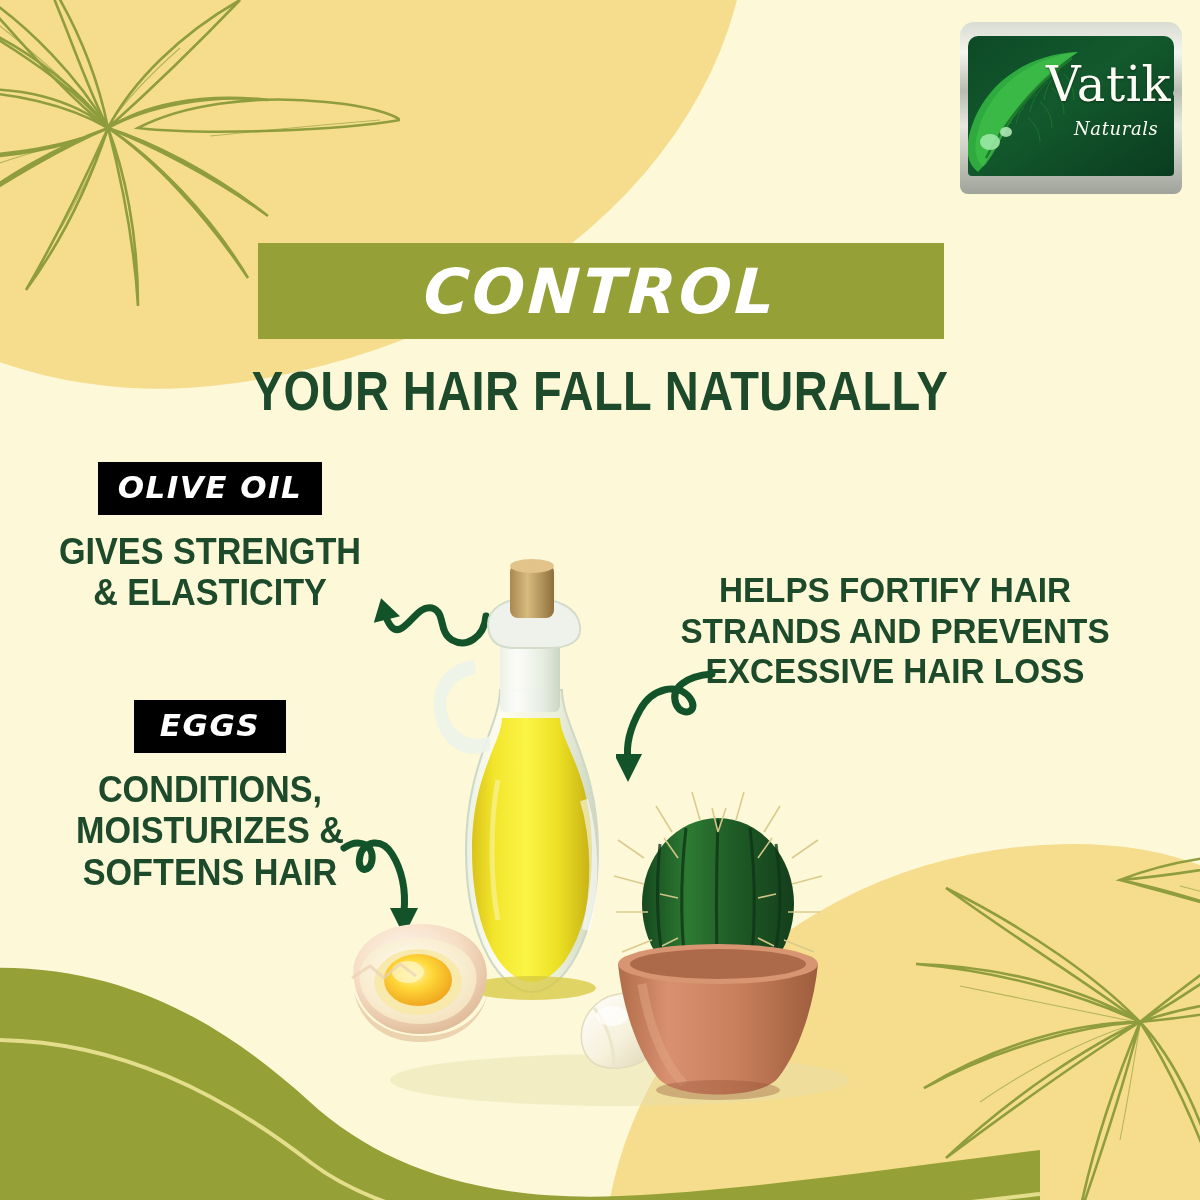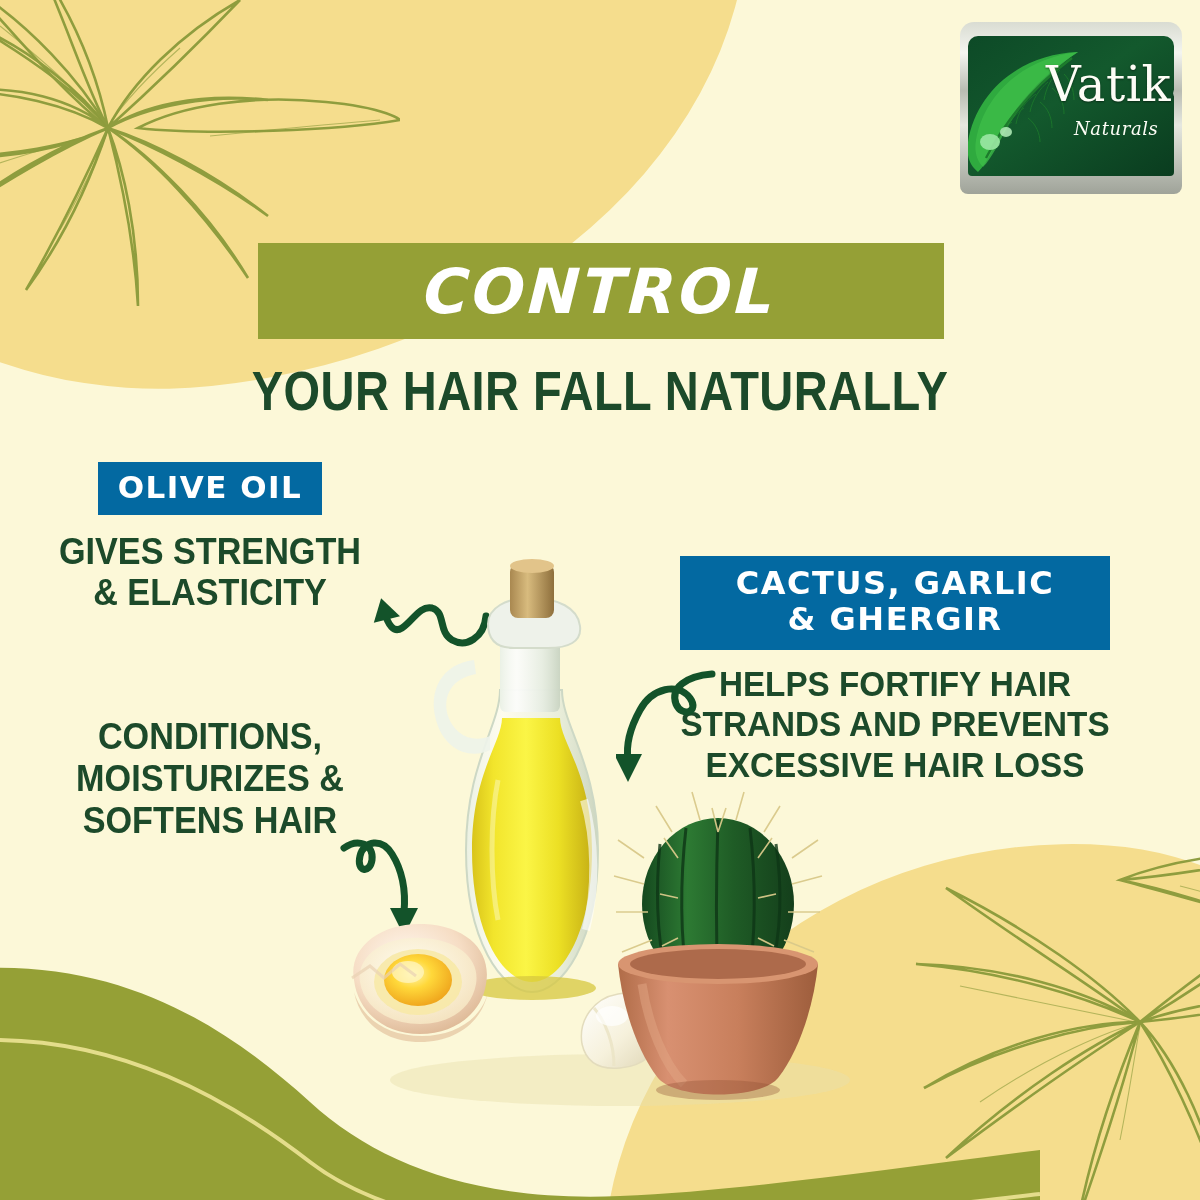--- a/index.html
+++ b/index.html
@@ -93,24 +93,24 @@
     font-family:"Liberation Sans", sans-serif;
     font-weight:bold;
     font-size:56px;letter-spacing:.5px;
     transform:scaleX(.84);
   }
 
   
   .feat{position:absolute;}
   .feat .badge{
     display:inline-block;
-    background:#0369a1;
+    background:#000000;
     color:#ffffff;
     font-family:"DejaVu Sans", sans-serif;
-    font-weight:bold;
+    font-weight:bold;font-style:italic;
     letter-spacing:1.5px;
     padding:8px 20px 10px 20px;
     line-height:1.12;
   }
   .feat .desc{
     color:#1c4a2a;
     font-family:"Liberation Sans", sans-serif;
     font-weight:bold;
     line-height:1.16;
   }
@@ -224,32 +224,29 @@
 
   <div class="feat" id="feat-olive">
     <div class="badge">OLIVE OIL</div>
     <div class="desc">
       <div>GIVES STRENGTH</div>
       <div>&amp; ELASTICITY</div>
     </div>
   </div>
 
   <div class="feat" id="feat-eggs">
+    <div class="badge">EGGS</div>
     <div class="desc">
       <div>CONDITIONS,</div>
       <div>MOISTURIZES &amp;</div>
       <div>SOFTENS HAIR</div>
     </div>
   </div>
 
   <div class="feat" id="feat-cactus">
-    <div class="badge">
-      <div>CACTUS, GARLIC</div>
-      <div>&amp; GHERGIR</div>
-    </div>
     <div class="desc">
       <div>HELPS FORTIFY HAIR</div>
       <div>STRANDS AND PREVENTS</div>
       <div>EXCESSIVE HAIR LOSS</div>
     </div>
   </div>
 
   <svg class="arrow" id="arrow-olive" viewBox="0 0 130 86">
     <g fill="none" stroke="#13532a" stroke-width="7" stroke-linecap="round">
       <path d="M118,40 C116,62 98,72 84,64 C70,56 78,36 64,32 C52,29 44,46 34,52 C26,57 20,50 16,34"></path>

